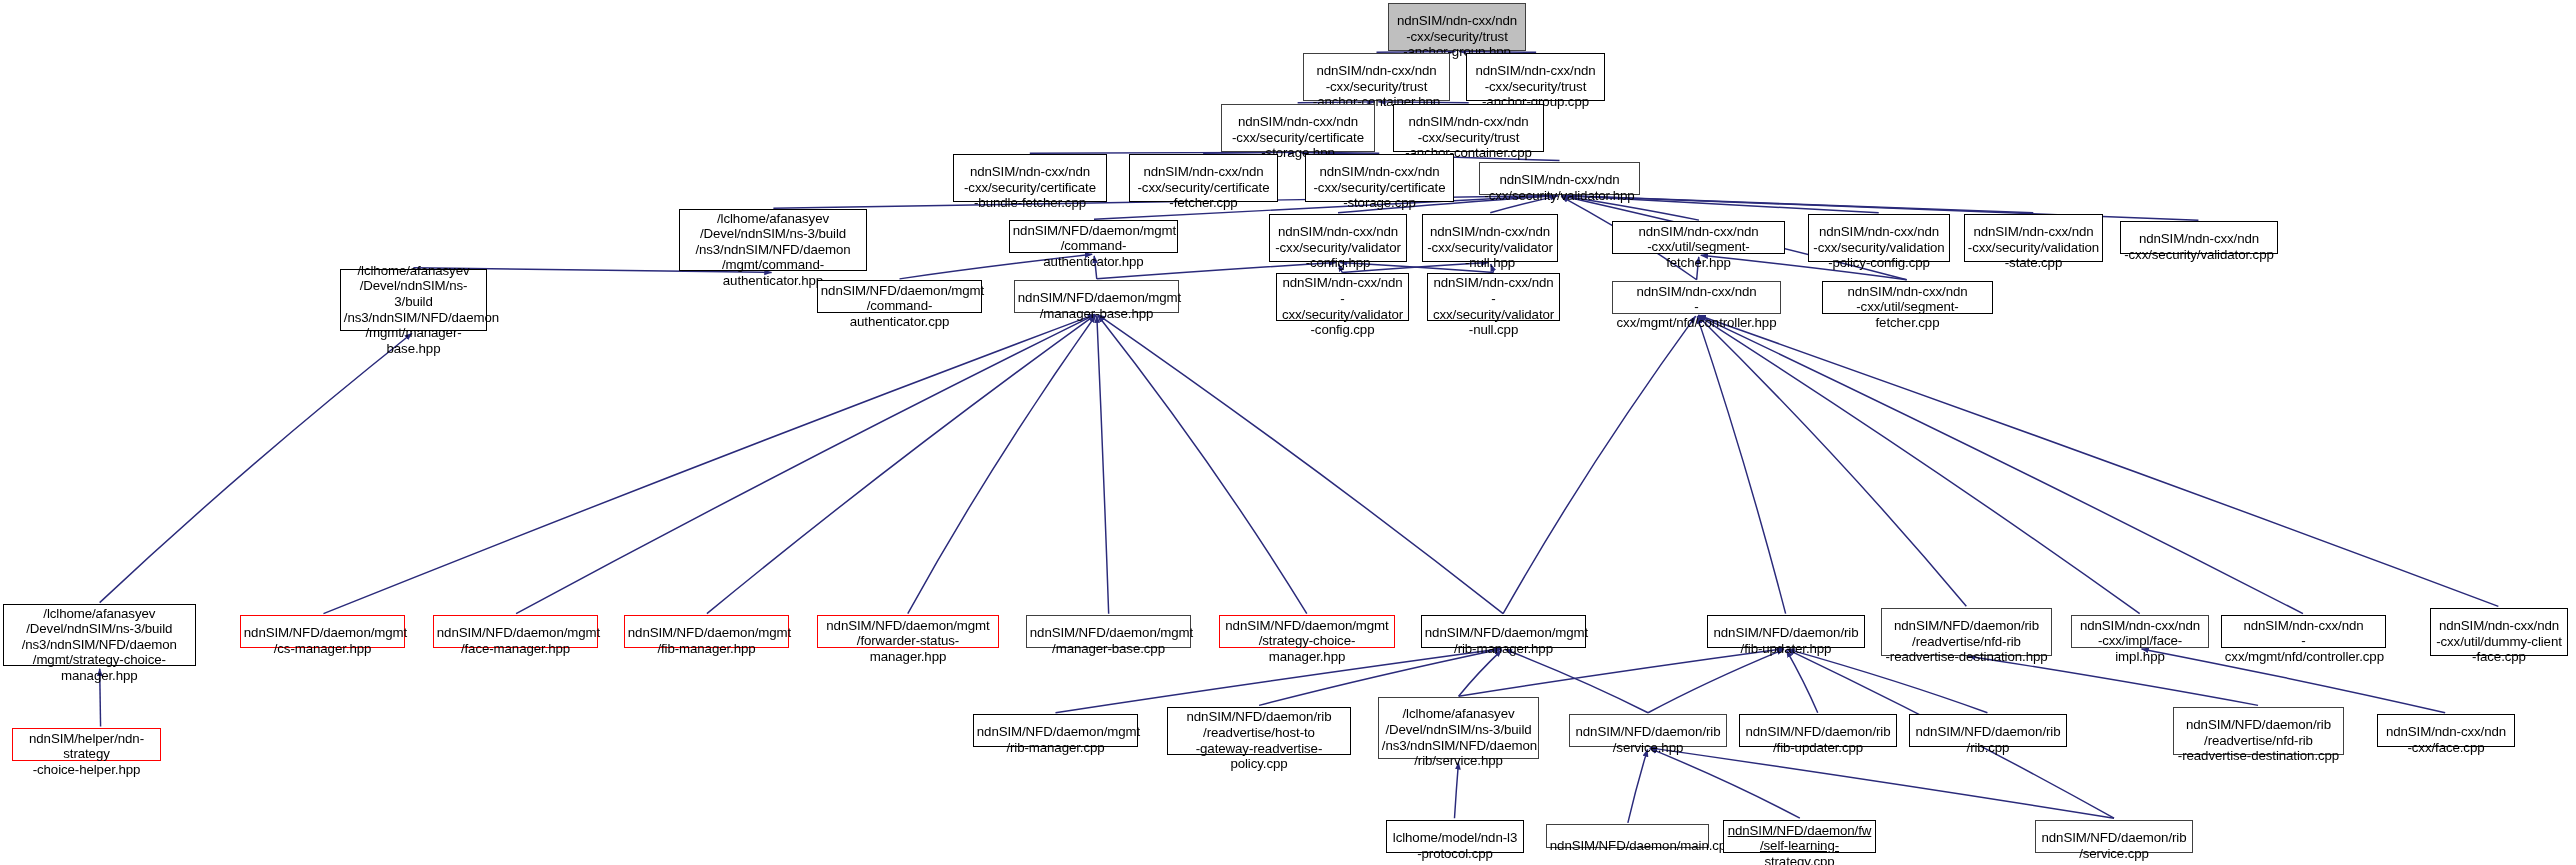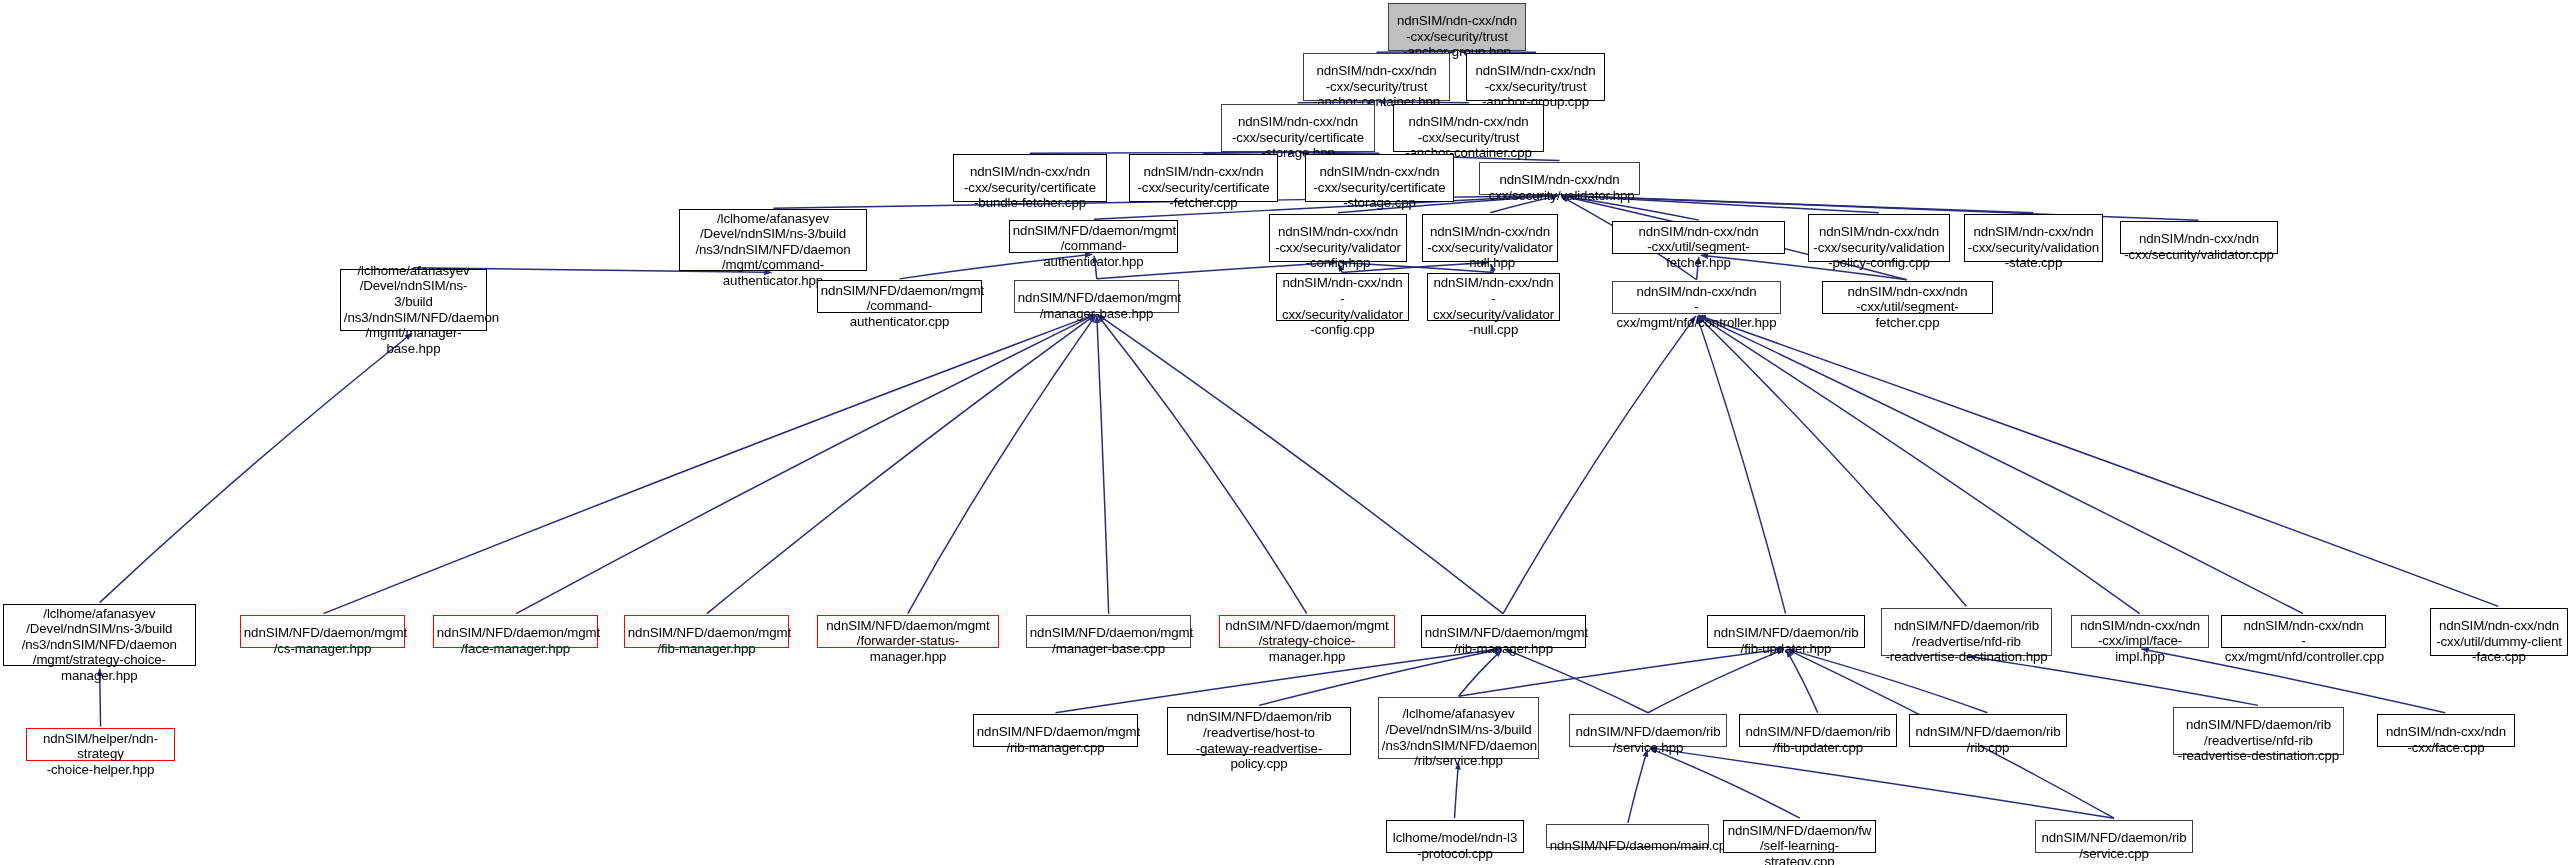--- a/index.html
+++ b/index.html
@@ -216,21 +216,21 @@
       <div class="node hdr" style="left: 1881px; top: 608px; width: 171px; height: 48px;"><span class="node-label">ndnSIM/NFD/daemon/rib
 /readvertise/nfd-rib
 -readvertise-destination.hpp</span></div>
       <div class="node hdr" style="left: 2071px; top: 615px; width: 138px; height: 33px;"><span class="node-label">ndnSIM/ndn-cxx/ndn
 -cxx/impl/face-impl.hpp</span></div>
       <div class="node" style="left: 2221px; top: 615px; width: 165px; height: 33px;"><span class="node-label">ndnSIM/ndn-cxx/ndn
 -cxx/mgmt/nfd/controller.cpp</span></div>
       <div class="node" style="left: 2430px; top: 608px; width: 138px; height: 48px;"><span class="node-label">ndnSIM/ndn-cxx/ndn
 -cxx/util/dummy-client
 -face.cpp</span></div>
-      <div class="node red" style="left: 26px; top: 728px; width: 149px; height: 33px;"><span class="node-label">ndnSIM/helper/ndn-strategy
+      <div class="node red" style="left: 12px; top: 728px; width: 149px; height: 33px;"><span class="node-label">ndnSIM/helper/ndn-strategy
 -choice-helper.hpp</span></div>
       <div class="node" style="left: 973px; top: 714px; width: 165px; height: 33px;"><span class="node-label">ndnSIM/NFD/daemon/mgmt
 /rib-manager.cpp</span></div>
       <div class="node" style="left: 1167px; top: 707px; width: 184px; height: 48px;"><span class="node-label">ndnSIM/NFD/daemon/rib
 /readvertise/host-to
 -gateway-readvertise-policy.cpp</span></div>
       <div class="node hdr" style="left: 1378px; top: 697px; width: 161px; height: 62px;"><span class="node-label">/lclhome/afanasyev
 /Devel/ndnSIM/ns-3/build
 /ns3/ndnSIM/NFD/daemon
 /rib/service.hpp</span></div>
@@ -241,19 +241,19 @@
       <div class="node" style="left: 1909px; top: 714px; width: 158px; height: 33px;"><span class="node-label">ndnSIM/NFD/daemon/rib
 /rib.cpp</span></div>
       <div class="node hdr" style="left: 2173px; top: 707px; width: 171px; height: 48px;"><span class="node-label">ndnSIM/NFD/daemon/rib
 /readvertise/nfd-rib
 -readvertise-destination.cpp</span></div>
       <div class="node" style="left: 2377px; top: 714px; width: 138px; height: 33px;"><span class="node-label">ndnSIM/ndn-cxx/ndn
 -cxx/face.cpp</span></div>
       <div class="node" style="left: 1386px; top: 820px; width: 138px; height: 33px;"><span class="node-label">lclhome/model/ndn-l3
 -protocol.cpp</span></div>
       <div class="node hdr" style="left: 1546px; top: 824px; width: 163px; height: 24px;"><span class="node-label">ndnSIM/NFD/daemon/main.cpp</span></div>
-      <div class="node" style="left: 1723px; top: 820px; width: 153px; height: 33px;"><span class="node-label">ndnSIM/NFD/daemon/fw
+      <div class="node" style="left: 1723px; top: 820px; width: 153px; height: 33px; text-decoration: underline;"><span class="node-label">ndnSIM/NFD/daemon/fw
 /self-learning-strategy.cpp</span></div>
       <div class="node hdr" style="left: 2035px; top: 820px; width: 158px; height: 33px;"><span class="node-label">ndnSIM/NFD/daemon/rib
 /service.cpp</span></div>
     </div>
 </div>
 
 
 </body></html>

